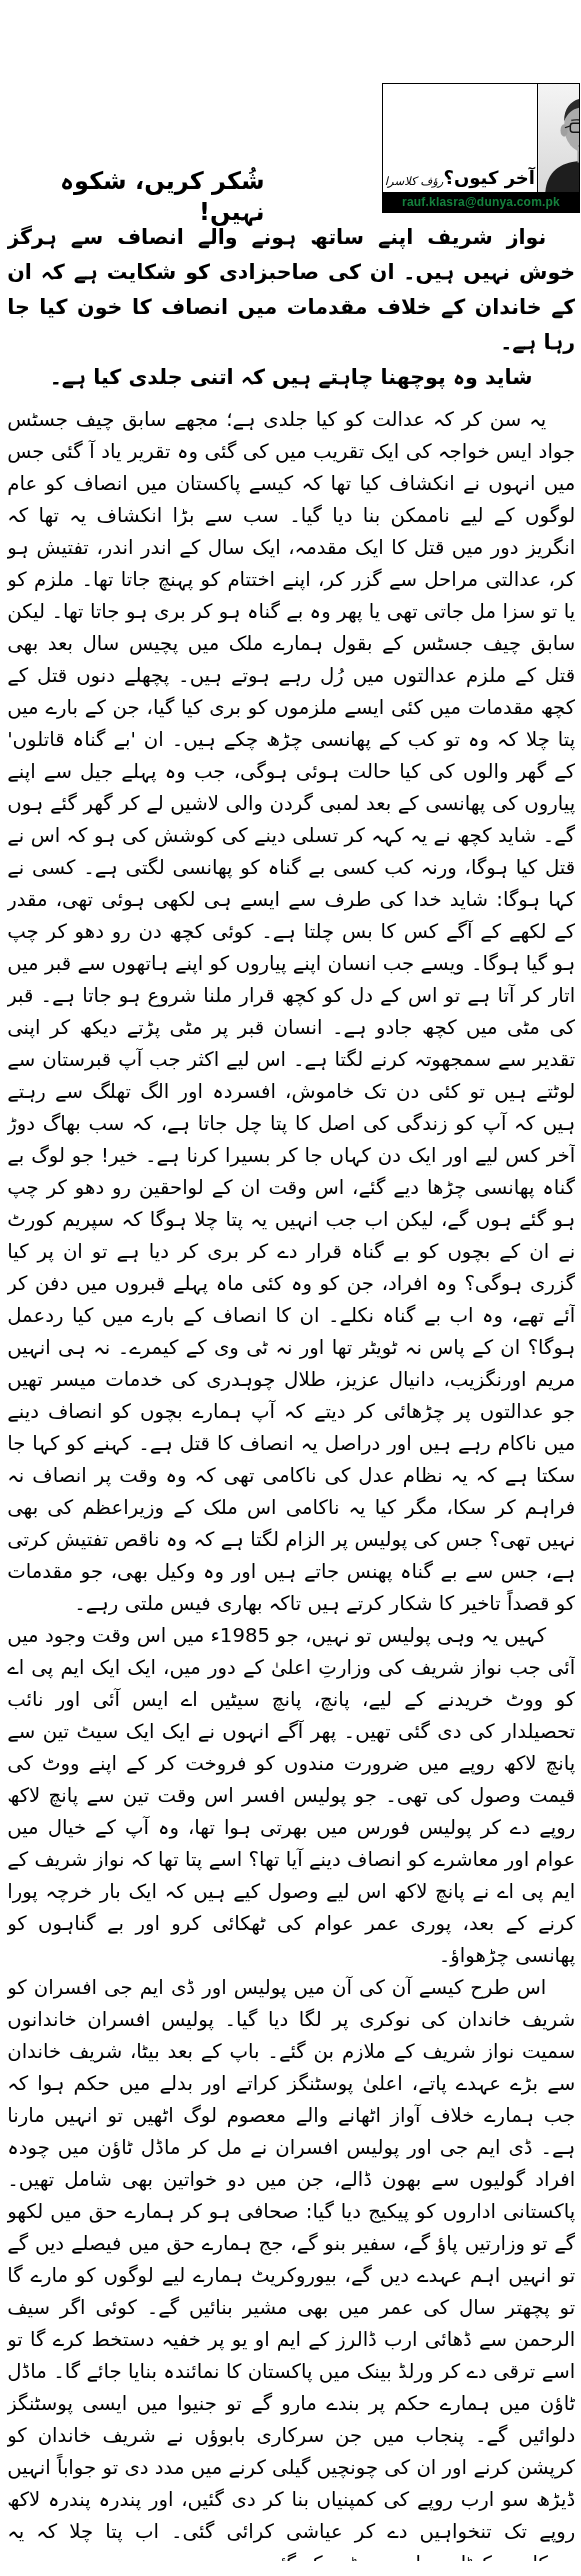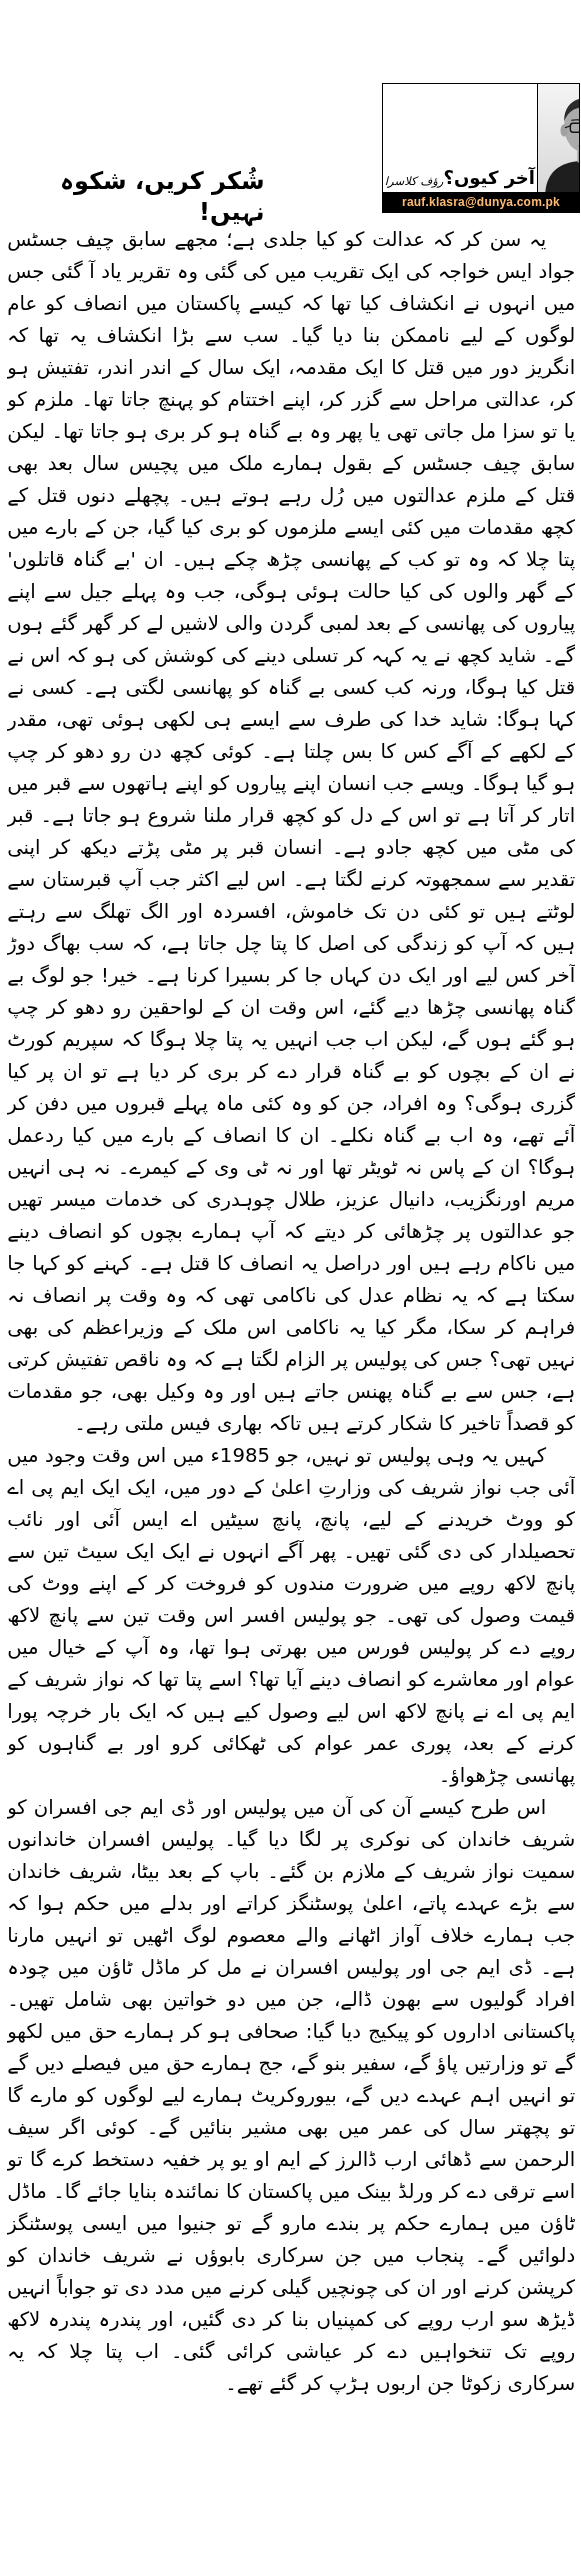--- a/index.html
+++ b/index.html
@@ -25,21 +25,21 @@
   }
   .mast-title {
     font-size: 18px; font-weight: bold; white-space: nowrap;
     line-height: 1.1;
   }
   .mast-rule { width: 82%; border-top: 1.3px solid #000; margin: 6.3px 0 3.6px 0; }
   .mast-author { font-size: 11.6px; white-space: nowrap; font-style: italic; }
   .mast-photo { width: 95px; height: 108px; overflow: hidden; border-left: 0.9px solid #000; }
   .mast-photo svg { display: block; }
   .email-bar {
-    background: #000; color: #fdba74; direction: ltr;
+    background: #000; color: #15803d; direction: ltr;
     font-family: "Liberation Sans", sans-serif;
     font-weight: bold; font-size: 12px;
     text-align: center; padding: 2.7px 0 3.6px 0;
     letter-spacing: 0.2px;
   }
   
   .headline {
     position: absolute; top: 150px; left: 4.5px; width: 260px;
     direction: rtl;
     font-size: 24px; font-weight: bold; line-height: 1.3;
@@ -102,19 +102,21 @@
         <path d="M56 41 Q63 39 69 41" fill="none" stroke="#3a3a3a" stroke-width="1.8"></path>
       </svg>
     </div>
   </div>
   <div class="email-bar">rauf.klasra@dunya.com.pk</div>
 </div>
 
 <h1 class="headline">شُکر کریں، شکوہ نہیں!</h1>
 
 <div class="article">
+  <p class="intro">نواز شریف اپنے ساتھ ہونے والے انصاف سے ہرگز خوش نہیں ہیں۔ ان کی صاحبزادی کو شکایت ہے کہ ان کے خاندان کے خلاف مقدمات میں انصاف کا خون کیا جا رہا ہے۔</p>
+  <p class="intro center">شاید وہ پوچھنا چاہتے ہیں کہ اتنی جلدی کیا ہے۔</p>
   <div class="divider-space"></div>
   <p>یہ سن کر کہ عدالت کو کیا جلدی ہے؛ مجھے سابق چیف جسٹس جواد ایس خواجہ کی ایک تقریب میں کی گئی وہ تقریر یاد آ گئی جس میں انہوں نے انکشاف کیا تھا کہ کیسے پاکستان میں انصاف کو عام لوگوں کے لیے ناممکن بنا دیا گیا۔ سب سے بڑا انکشاف یہ تھا کہ انگریز دور میں قتل کا ایک مقدمہ، ایک سال کے اندر اندر، تفتیش ہو کر، عدالتی مراحل سے گزر کر، اپنے اختتام کو پہنچ جاتا تھا۔ ملزم کو یا تو سزا مل جاتی تھی یا پھر وہ بے گناہ ہو کر بری ہو جاتا تھا۔ لیکن سابق چیف جسٹس کے بقول ہمارے ملک میں پچیس سال بعد بھی قتل کے ملزم عدالتوں میں رُل رہے ہوتے ہیں۔ پچھلے دنوں قتل کے کچھ مقدمات میں کئی ایسے ملزموں کو بری کیا گیا، جن کے بارے میں پتا چلا کہ وہ تو کب کے پھانسی چڑھ چکے ہیں۔ ان 'بے گناہ قاتلوں' کے گھر والوں کی کیا حالت ہوئی ہوگی، جب وہ پہلے جیل سے اپنے پیاروں کی پھانسی کے بعد لمبی گردن والی لاشیں لے کر گھر گئے ہوں گے۔ شاید کچھ نے یہ کہہ کر تسلی دینے کی کوشش کی ہو کہ اس نے قتل کیا ہوگا، ورنہ کب کسی بے گناہ کو پھانسی لگتی ہے۔ کسی نے کہا ہوگا: شاید خدا کی طرف سے ایسے ہی لکھی ہوئی تھی، مقدر کے لکھے کے آگے کس کا بس چلتا ہے۔ کوئی کچھ دن رو دھو کر چپ ہو گیا ہوگا۔ ویسے جب انسان اپنے پیاروں کو اپنے ہاتھوں سے قبر میں اتار کر آتا ہے تو اس کے دل کو کچھ قرار ملنا شروع ہو جاتا ہے۔ قبر کی مٹی میں کچھ جادو ہے۔ انسان قبر پر مٹی پڑتے دیکھ کر اپنی تقدیر سے سمجھوتہ کرنے لگتا ہے۔ اس لیے اکثر جب آپ قبرستان سے لوٹتے ہیں تو کئی دن تک خاموش، افسردہ اور الگ تھلگ سے رہتے ہیں کہ آپ کو زندگی کی اصل کا پتا چل جاتا ہے، کہ سب بھاگ دوڑ آخر کس لیے اور ایک دن کہاں جا کر بسیرا کرنا ہے۔ خیر! جو لوگ بے گناہ پھانسی چڑھا دیے گئے، اس وقت ان کے لواحقین رو دھو کر چپ ہو گئے ہوں گے، لیکن اب جب انہیں یہ پتا چلا ہوگا کہ سپریم کورٹ نے ان کے بچوں کو بے گناہ قرار دے کر بری کر دیا ہے تو ان پر کیا گزری ہوگی؟ وہ افراد، جن کو وہ کئی ماہ پہلے قبروں میں دفن کر آئے تھے، وہ اب بے گناہ نکلے۔ ان کا انصاف کے بارے میں کیا ردعمل ہوگا؟ ان کے پاس نہ ٹویٹر تھا اور نہ ٹی وی کے کیمرے۔ نہ ہی انہیں مریم اورنگزیب، دانیال عزیز، طلال چوہدری کی خدمات میسر تھیں جو عدالتوں پر چڑھائی کر دیتے کہ آپ ہمارے بچوں کو انصاف دینے میں ناکام رہے ہیں اور دراصل یہ انصاف کا قتل ہے۔ کہنے کو کہا جا سکتا ہے کہ یہ نظام عدل کی ناکامی تھی کہ وہ وقت پر انصاف نہ فراہم کر سکا، مگر کیا یہ ناکامی اس ملک کے وزیراعظم کی بھی نہیں تھی؟ جس کی پولیس پر الزام لگتا ہے کہ وہ ناقص تفتیش کرتی ہے، جس سے بے گناہ پھنس جاتے ہیں اور وہ وکیل بھی، جو مقدمات کو قصداً تاخیر کا شکار کرتے ہیں تاکہ بھاری فیس ملتی رہے۔</p>
   <p>کہیں یہ وہی پولیس تو نہیں، جو 1985ء میں اس وقت وجود میں آئی جب نواز شریف کی وزارتِ اعلیٰ کے دور میں، ایک ایک ایم پی اے کو ووٹ خریدنے کے لیے، پانچ، پانچ سیٹیں اے ایس آئی اور نائب تحصیلدار کی دی گئی تھیں۔ پھر آگے انہوں نے ایک ایک سیٹ تین سے پانچ لاکھ روپے میں ضرورت مندوں کو فروخت کر کے اپنے ووٹ کی قیمت وصول کی تھی۔ جو پولیس افسر اس وقت تین سے پانچ لاکھ روپے دے کر پولیس فورس میں بھرتی ہوا تھا، وہ آپ کے خیال میں عوام اور معاشرے کو انصاف دینے آیا تھا؟ اسے پتا تھا کہ نواز شریف کے ایم پی اے نے پانچ لاکھ اس لیے وصول کیے ہیں کہ ایک بار خرچہ پورا کرنے کے بعد، پوری عمر عوام کی ٹھکائی کرو اور بے گناہوں کو پھانسی چڑھواؤ۔</p>
   <p>اس طرح کیسے آن کی آن میں پولیس اور ڈی ایم جی افسران کو شریف خاندان کی نوکری پر لگا دیا گیا۔ پولیس افسران خاندانوں سمیت نواز شریف کے ملازم بن گئے۔ باپ کے بعد بیٹا، شریف خاندان سے بڑے عہدے پاتے، اعلیٰ پوسٹنگز کراتے اور بدلے میں حکم ہوا کہ جب ہمارے خلاف آواز اٹھانے والے معصوم لوگ اٹھیں تو انہیں مارنا ہے۔ ڈی ایم جی اور پولیس افسران نے مل کر ماڈل ٹاؤن میں چودہ افراد گولیوں سے بھون ڈالے، جن میں دو خواتین بھی شامل تھیں۔ پاکستانی اداروں کو پیکیج دیا گیا: صحافی ہو کر ہمارے حق میں لکھو گے تو وزارتیں پاؤ گے، سفیر بنو گے، جج ہمارے حق میں فیصلے دیں گے تو انہیں اہم عہدے دیں گے، بیوروکریٹ ہمارے لیے لوگوں کو مارے گا تو پچھتر سال کی عمر میں بھی مشیر بنائیں گے۔ کوئی اگر سیف الرحمن سے ڈھائی ارب ڈالرز کے ایم او یو پر خفیہ دستخط کرے گا تو اسے ترقی دے کر ورلڈ بینک میں پاکستان کا نمائندہ بنایا جائے گا۔ ماڈل ٹاؤن میں ہمارے حکم پر بندے مارو گے تو جنیوا میں ایسی پوسٹنگز دلوائیں گے۔ پنجاب میں جن سرکاری بابوؤں نے شریف خاندان کو کرپشن کرنے اور ان کی چونچیں گیلی کرنے میں مدد دی تو جواباً انہیں ڈیڑھ سو ارب روپے کی کمپنیاں بنا کر دی گئیں، اور پندرہ پندرہ لاکھ روپے تک تنخواہیں دے کر عیاشی کرائی گئی۔ اب پتا چلا کہ یہ سرکاری زکوٹا جن اربوں ہڑپ کر گئے تھے۔</p>
 
 </div>
 
 
 </body></html>

